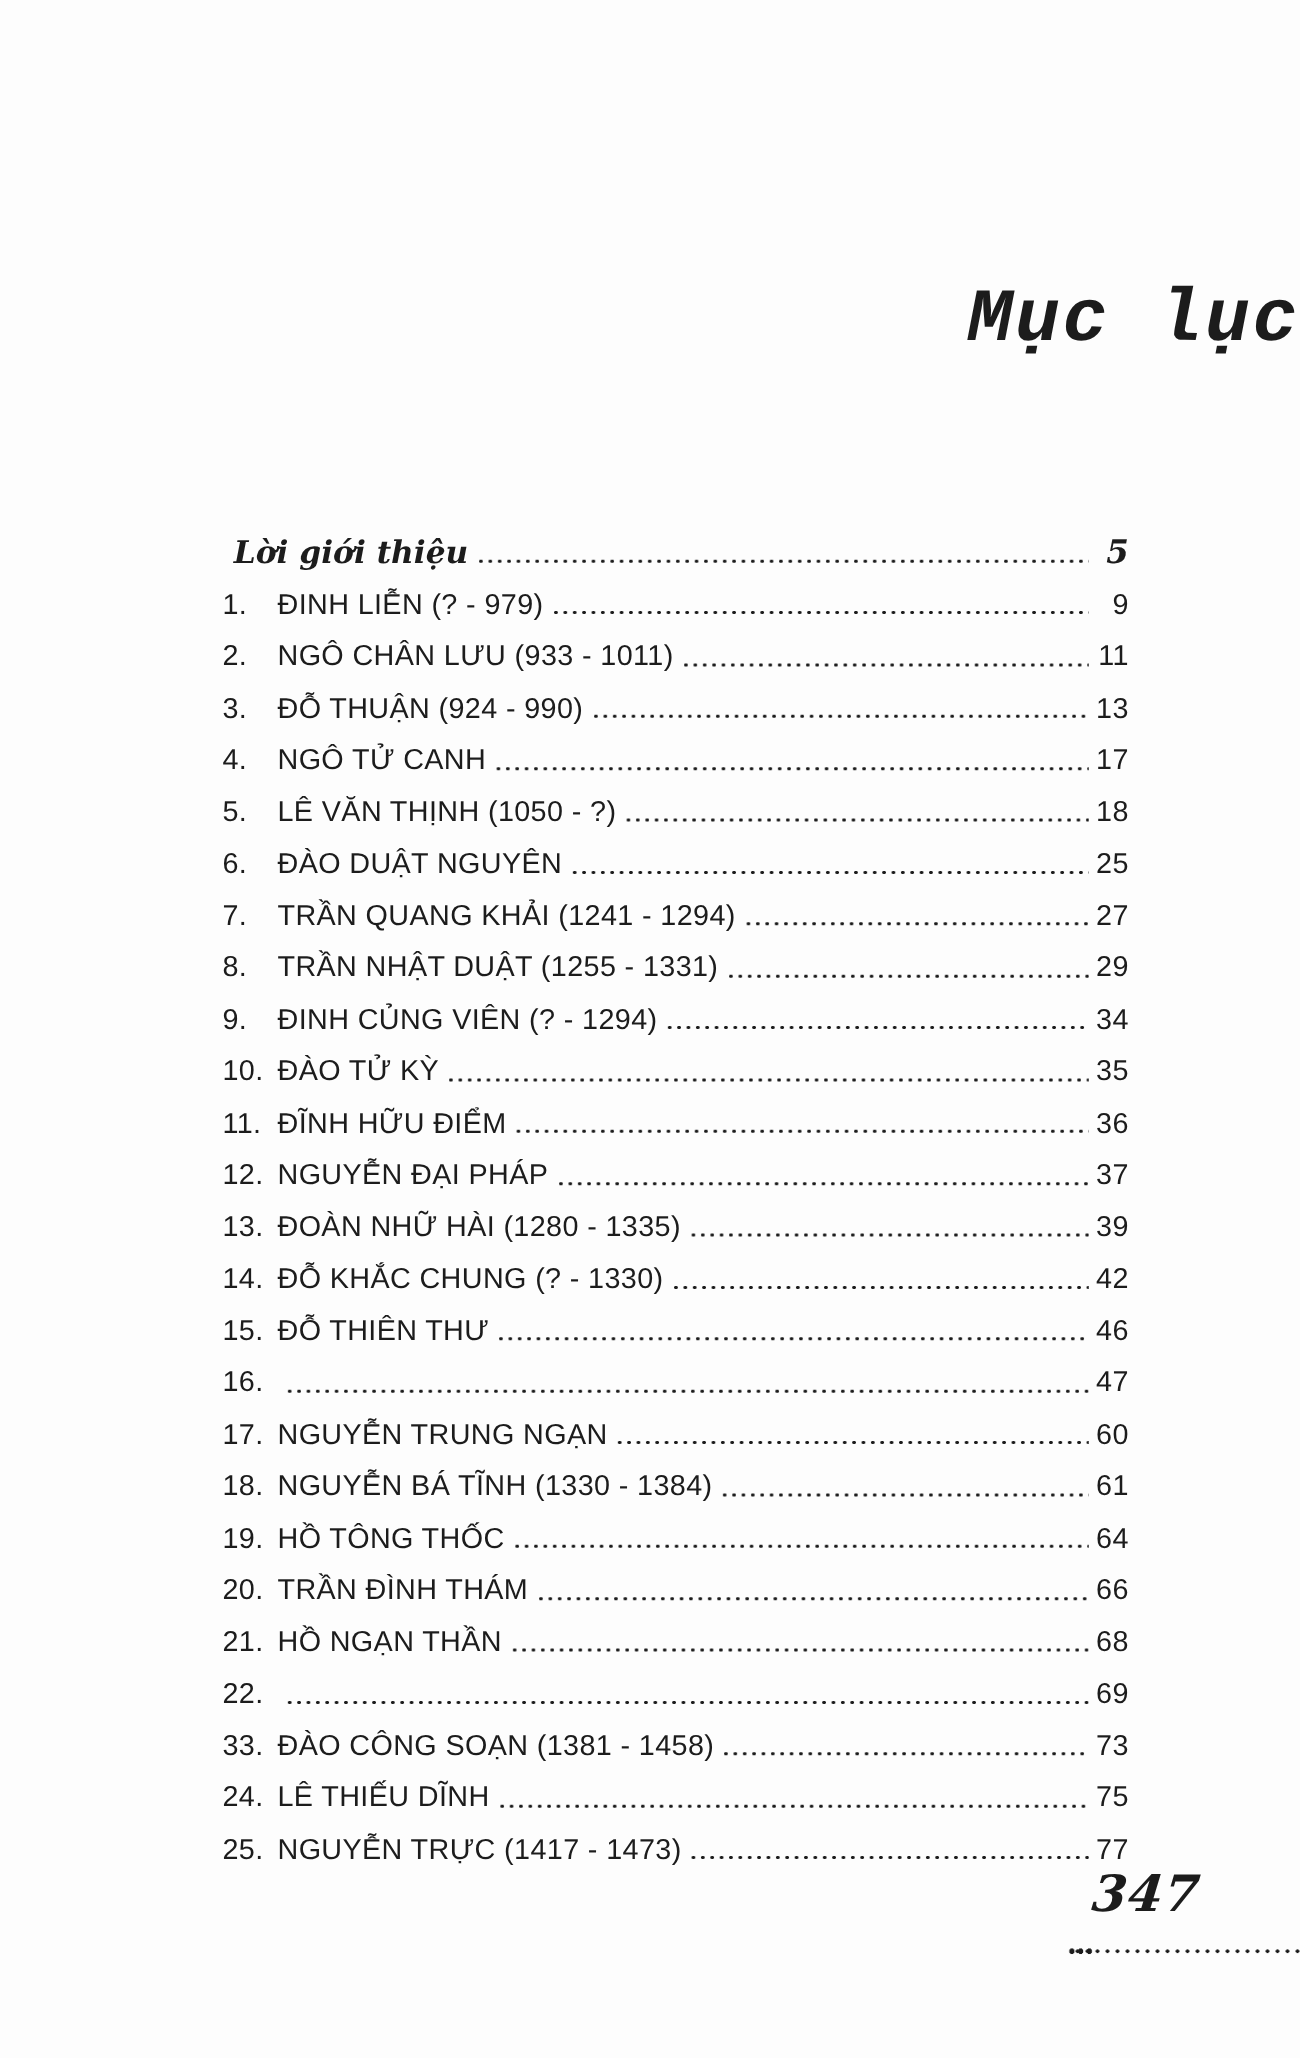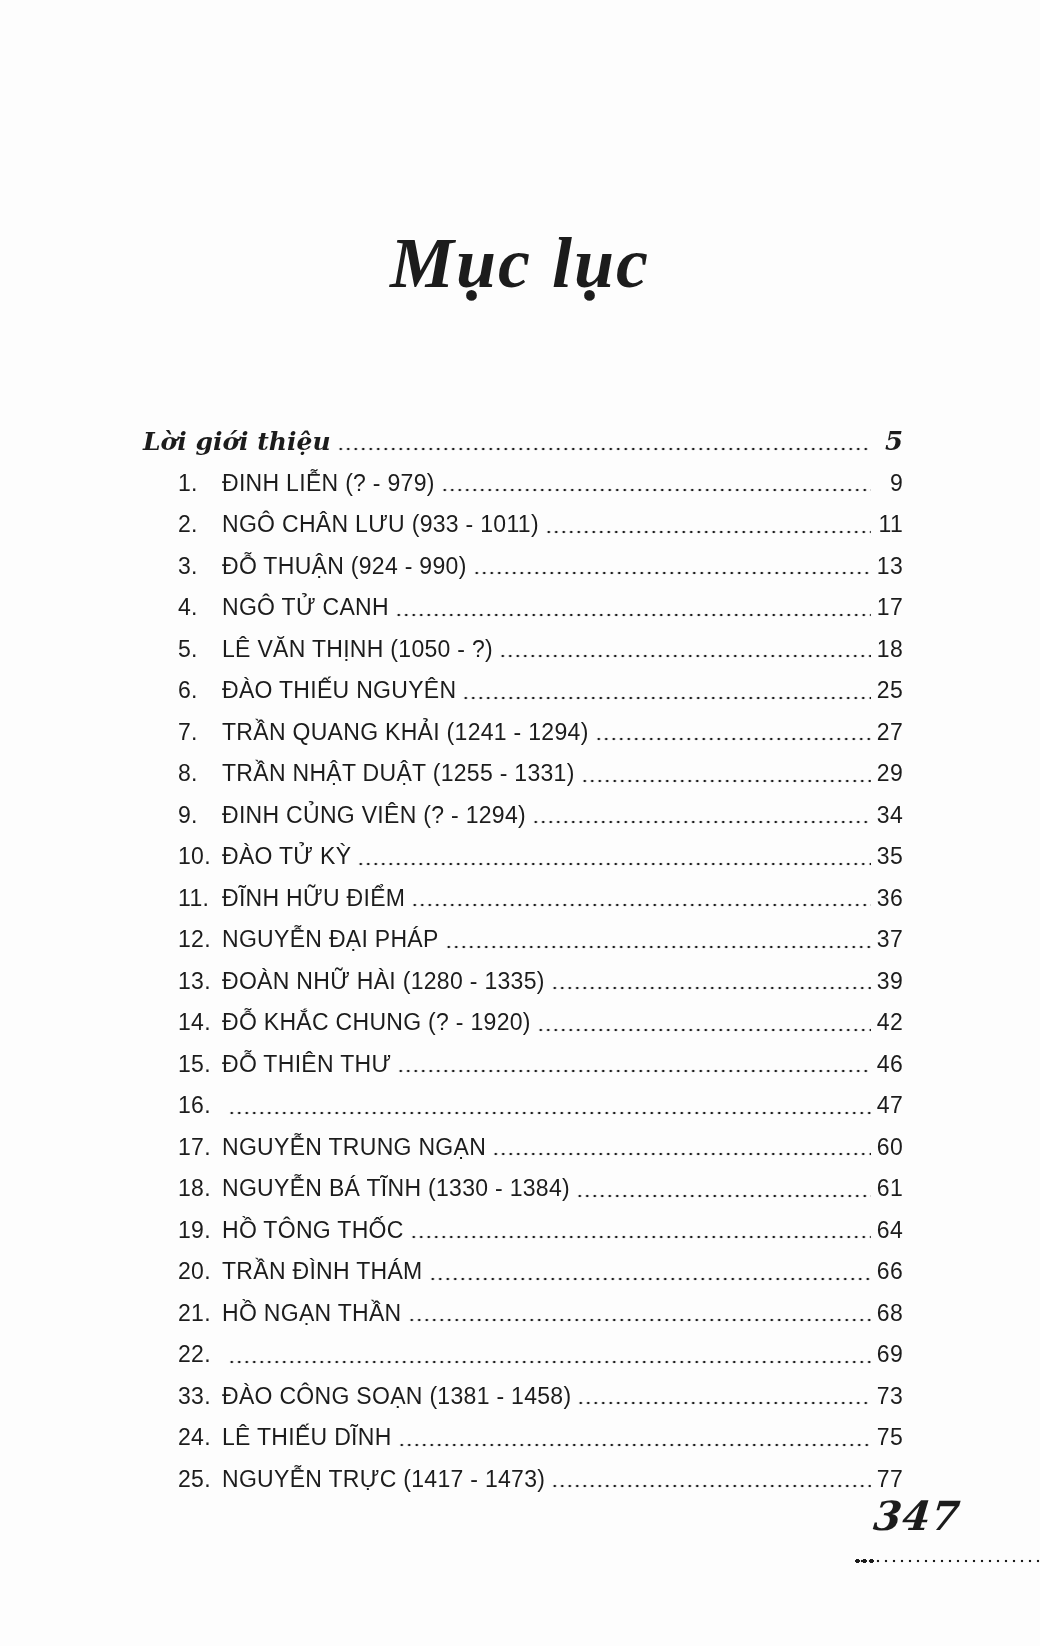--- a/index.html
+++ b/index.html
@@ -16,25 +16,25 @@
     overflow: hidden;
     color: #1c1c1c;
     font-family: "Liberation Sans", sans-serif;
   }
   
   .title {
     position: absolute;
     top: 224px;
     left: 0;
     width: 100%;
-    text-align: center;
-    font-family: Liberation Serif, serif;
+    text-align: right;
+    font-family: Liberation Mono, monospace;
     font-style: italic;
     font-weight: 600;
-    font-size: 72px;
+    font-size: 60px;
     line-height: 1.1;
     letter-spacing: 2px;
   }
   
   .toc {
     position: absolute;
     top: 421px;
     left: 143px;
     width: 760px;
   }
@@ -44,20 +44,21 @@
     height: 41.5px;
     white-space: nowrap;
   }
   .toc-row > span { line-height: 41.5px; }
   
   .intro-row {
     font-family: "DejaVu Serif", "Liberation Serif", serif;
     font-style: italic;
     font-weight: 600;
     font-size: 25px;
+    margin-left: 44px;
   }
   
   .entry-row {
     padding-left: 35px;
     font-size: 23px;
     letter-spacing: 0.3px;
   }
   .toc-num {
     flex: 0 0 44px;
     width: 44px;
@@ -153,21 +154,21 @@
 
     <div class="toc-row entry-row">
       <span class="toc-num">5.</span>
       <span class="toc-name">LÊ VĂN THỊNH (1050 - ?)</span>
       <span class="toc-leader"></span>
       <span class="toc-page">18</span>
     </div>
 
     <div class="toc-row entry-row">
       <span class="toc-num">6.</span>
-      <span class="toc-name">ĐÀO THIẾU NGUYÊN</span>
+      <span class="toc-name">ĐÀO DUẬT NGUYÊN</span>
       <span class="toc-leader"></span>
       <span class="toc-page">25</span>
     </div>
 
     <div class="toc-row entry-row">
       <span class="toc-num">7.</span>
       <span class="toc-name">TRẦN QUANG KHẢI (1241 - 1294)</span>
       <span class="toc-leader"></span>
       <span class="toc-page">27</span>
     </div>
@@ -209,21 +210,21 @@
 
     <div class="toc-row entry-row">
       <span class="toc-num">13.</span>
       <span class="toc-name">ĐOÀN NHỮ HÀI (1280 - 1335)</span>
       <span class="toc-leader"></span>
       <span class="toc-page">39</span>
     </div>
 
     <div class="toc-row entry-row">
       <span class="toc-num">14.</span>
-      <span class="toc-name">ĐỖ KHẮC CHUNG (? - 1920)</span>
+      <span class="toc-name">ĐỖ KHẮC CHUNG (? - 1330)</span>
       <span class="toc-leader"></span>
       <span class="toc-page">42</span>
     </div>
 
     <div class="toc-row entry-row">
       <span class="toc-num">15.</span>
       <span class="toc-name">ĐỖ THIÊN THƯ</span>
       <span class="toc-leader"></span>
       <span class="toc-page">46</span>
     </div>

